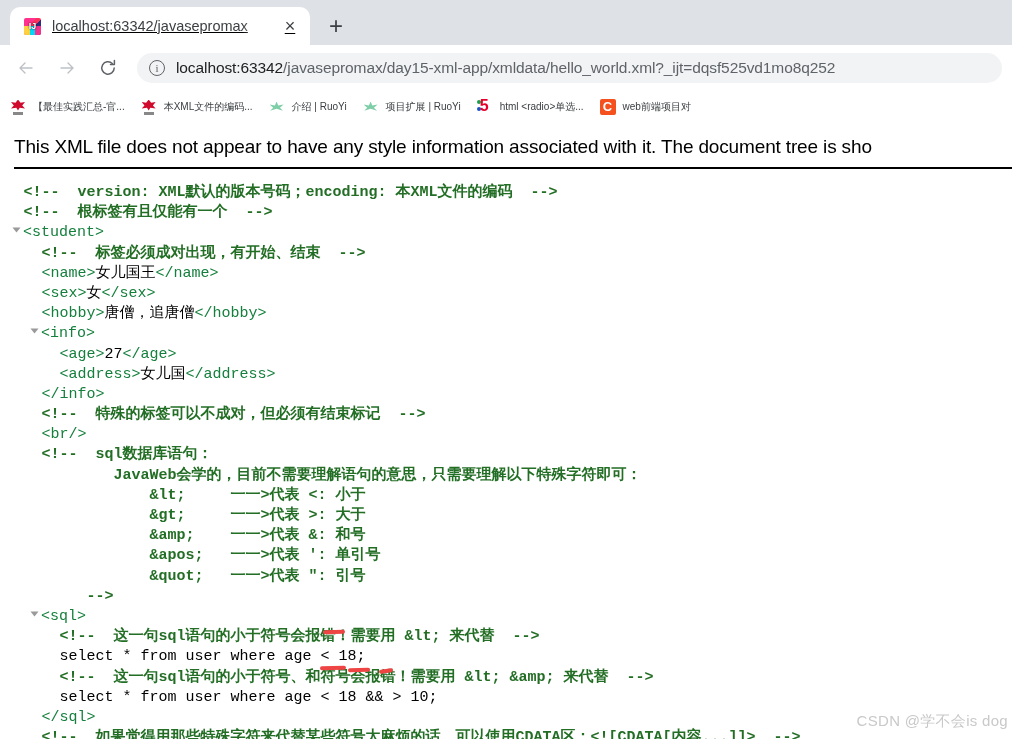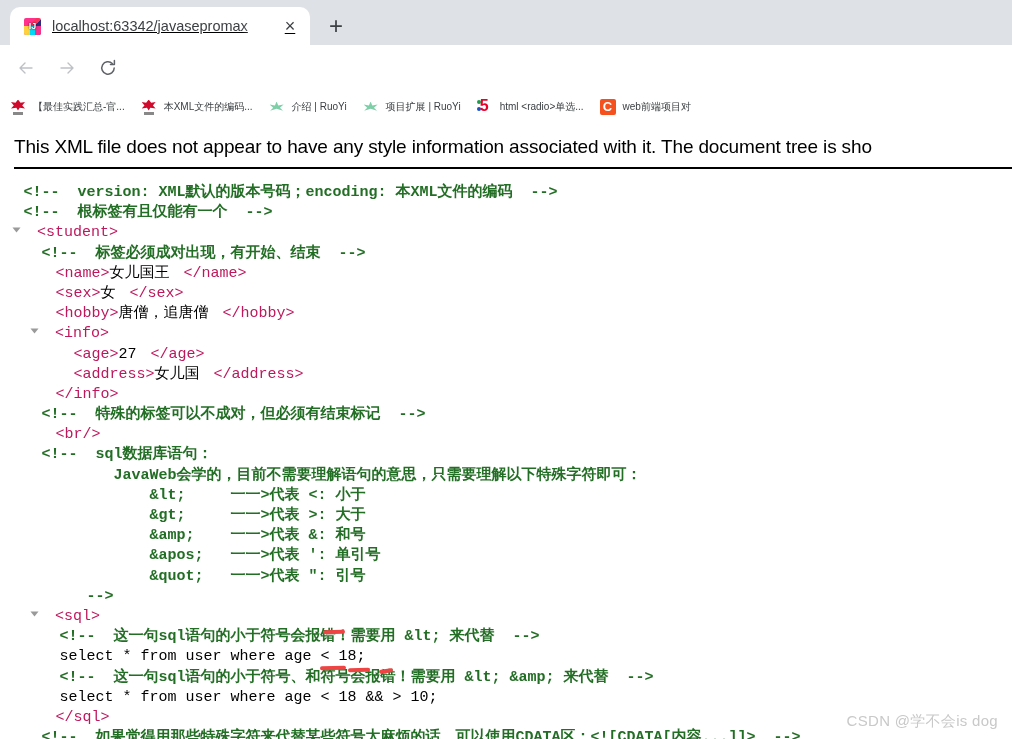--- a/index.html
+++ b/index.html
@@ -229,21 +229,21 @@
   .xmlbody {
     font-family: "Liberation Mono", "DejaVu Sans Mono", monospace;
     font-size: 15px;
     line-height: 20.2px;
     padding: 14px 0 0 14px;
     white-space: pre;
     position: relative;
   }
   .ln { position: relative; white-space: pre; height: 20.2px; }
   .cmt  { color: #236e25; font-weight: bold; }
-  .tag  { color: #be185d; margin-left: 14px; }
+  .tag  { color: #15803d; }
   .txt  { color: #000; }
   .tri {
     display: inline-block;
     width: 0; height: 0;
     border-left: 5.5px solid #9a9a9a;
     border-top: 4px solid transparent;
     border-bottom: 4px solid transparent;
     transform: rotate(90deg);
     vertical-align: 2px;
     margin-right: 4px;
@@ -263,21 +263,21 @@
   }
   
   .uline {
     position: absolute;
     background: #ef4444;
     border-radius: 3px;
     transform: rotate(-1.5deg);
   }
   .watermark {
     position: absolute;
-    right: 14px; bottom: 8px;
+    right: 4px; bottom: 8px;
     color: #c9c9c9;
     font-size: 15px;
     font-family: "Liberation Sans", sans-serif;
     letter-spacing: 0.3px;
   }
 </style>
 </head>
 <body>
 
 <div class="browser">
@@ -301,20 +301,24 @@
       <svg width="20" height="20" viewBox="0 0 20 20">
           <path d="M4 10h12M16 10l-5-5M16 10l-5 5" fill="none" stroke="currentColor" stroke-width="1.4" stroke-linecap="round" stroke-linejoin="round"></path>
         </svg>
     </div>
     <div class="nav-btn">
       <svg width="20" height="20" viewBox="0 0 20 20">
           <path d="M16.2 10a6.2 6.2 0 1 1-1.9-4.5" fill="none" stroke="currentColor" stroke-width="1.5" stroke-linecap="round"></path>
           <path d="M16.4 2.6v3.9h-3.9" fill="none" stroke="currentColor" stroke-width="1.5" stroke-linecap="round" stroke-linejoin="round"></path>
         </svg>
     </div>
+    <div class="omnibox">
+      <span class="info-icon"></span>
+      <span class="url"><span class="host">localhost:63342</span><span>/javasepromax/day15-xml-app/xmldata/hello_world.xml?_ijt=dqsf525vd1mo8q252</span></span>
+    </div>
   </div>
 
   <div class="bookmarks" id="bookmarks">
       <div class="bm">
         <span class="bm-ico ico-huawei"></span>
         <span class="bm-label">【最佳实践汇总-官...</span>
       </div>
       <div class="bm">
         <span class="bm-ico ico-huawei"></span>
         <span class="bm-label">本XML文件的编码...</span>

